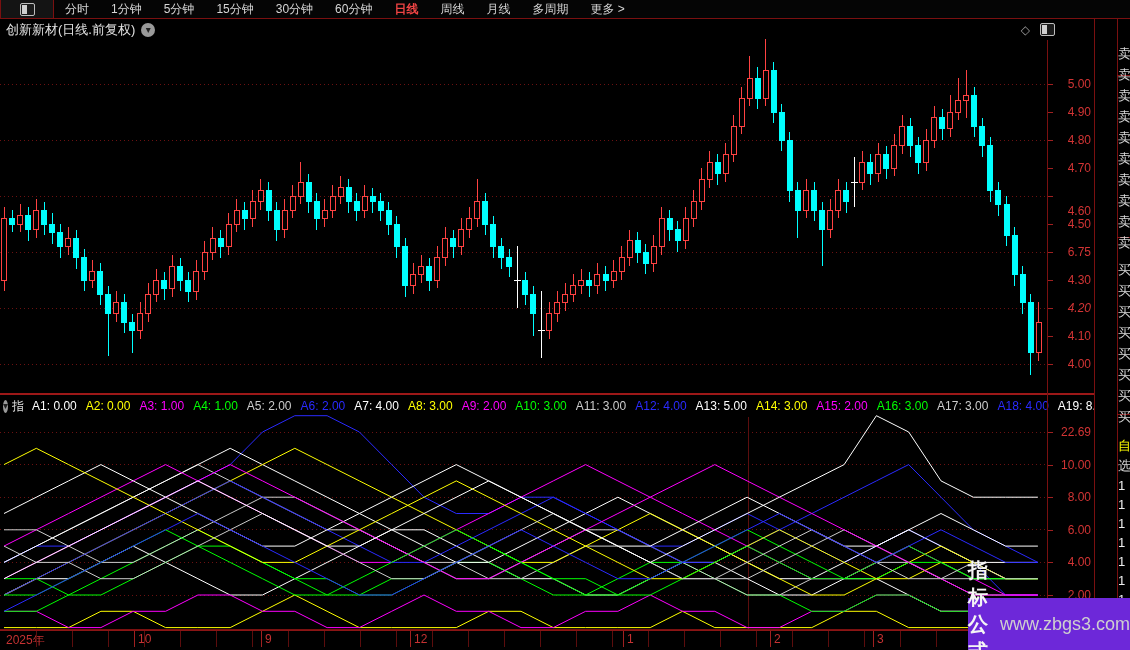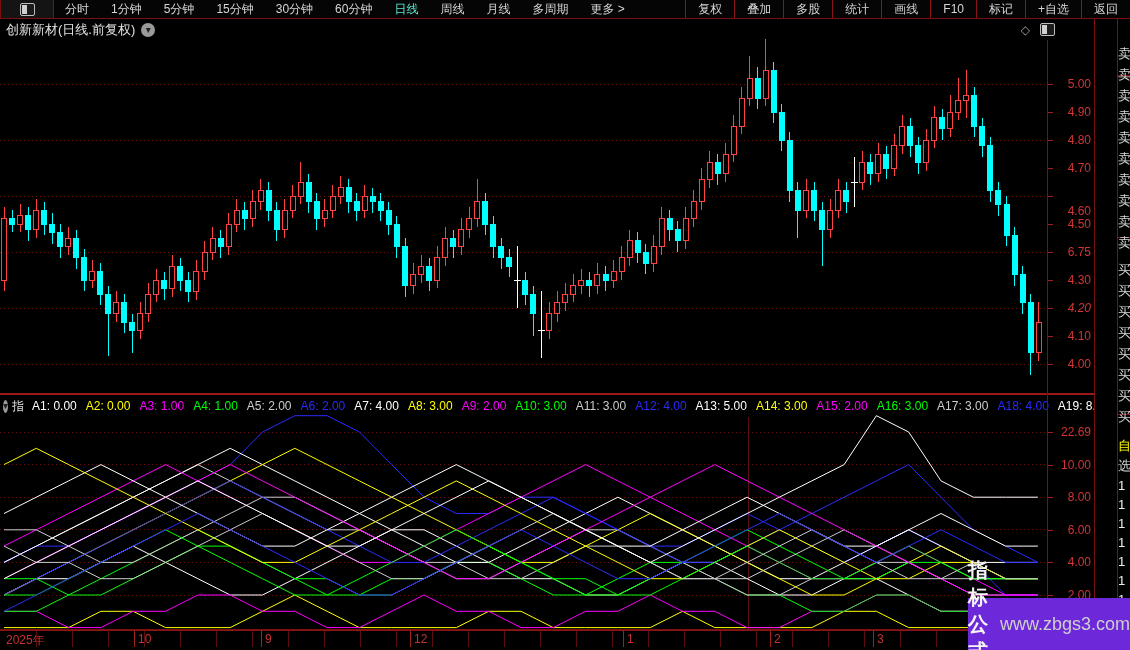--- a/index.html
+++ b/index.html
@@ -10,21 +10,21 @@
   
   .topbar{position:absolute;left:0;top:0;width:1130px;height:18px;
           background:#050505;border-bottom:1px solid #7a1010;
           display:flex;align-items:center;font-size:12px;color:#d6d6d6;}
   .iconcell{width:54px;height:18px;display:flex;align-items:center;justify-content:center;
             border-left:1px solid #7a1010;border-right:1px solid #7a1010;background:#141414;box-sizing:border-box;}
   .layout-ico{width:13px;height:11px;border:1px solid #bdbdbd;border-radius:2px;position:relative;background:#1b1b1b;}
   .layout-ico .half{position:absolute;left:1px;top:1px;bottom:1px;width:5px;background:#cfcfcf;}
   #period-tabs{display:flex;align-items:center;height:100%;}
   .tab{padding:0 11px;cursor:pointer;white-space:nowrap;}
-  .tab.active{color:#5eead4;}
+  .tab.active{color:#ef4444;font-weight:bold;}
   #toolbar-right{margin-left:auto;display:flex;align-items:center;height:100%;}
   .act{padding:0 12px;height:100%;display:flex;align-items:center;border-left:1px solid #8b1515;cursor:pointer;white-space:nowrap;}
   
   .titlebar{position:absolute;left:0;top:19px;width:1095px;height:21px;display:flex;align-items:center;
             font-size:13px;color:#e2e2e2;background:#000;}
   .titlebar .title{margin-left:6px;}
   .cchev{display:inline-flex;align-items:center;justify-content:center;width:14px;height:14px;border-radius:50%;
          background:#9a9a9a;color:#222;font-size:10px;line-height:14px;margin-left:6px;}
   .tb-icons{margin-left:auto;margin-right:40px;display:flex;gap:10px;align-items:center;color:#9a9a9a;font-size:12px;}
   
@@ -72,31 +72,20 @@
         <span class="tab">1分钟</span>
         <span class="tab">5分钟</span>
         <span class="tab">15分钟</span>
         <span class="tab">30分钟</span>
         <span class="tab">60分钟</span>
         <span class="tab active">日线</span>
         <span class="tab">周线</span>
         <span class="tab">月线</span>
         <span class="tab">多周期</span>
         <span class="tab">更多 &gt;</span>
-      </div>
-    <div id="toolbar-right">
-        <span class="act">复权</span>
-        <span class="act">叠加</span>
-        <span class="act">多股</span>
-        <span class="act">统计</span>
-        <span class="act">画线</span>
-        <span class="act">F10</span>
-        <span class="act">标记</span>
-        <span class="act">+自选</span>
-        <span class="act">返回</span>
       </div>
   </div>
 
   <div class="titlebar">
     <span class="title">创新新材(日线.前复权)</span>
     <span class="cchev">▾</span>
     <span class="tb-icons">
       <span>◇</span>
       <span class="layout-ico">
           <span class="half"></span>

